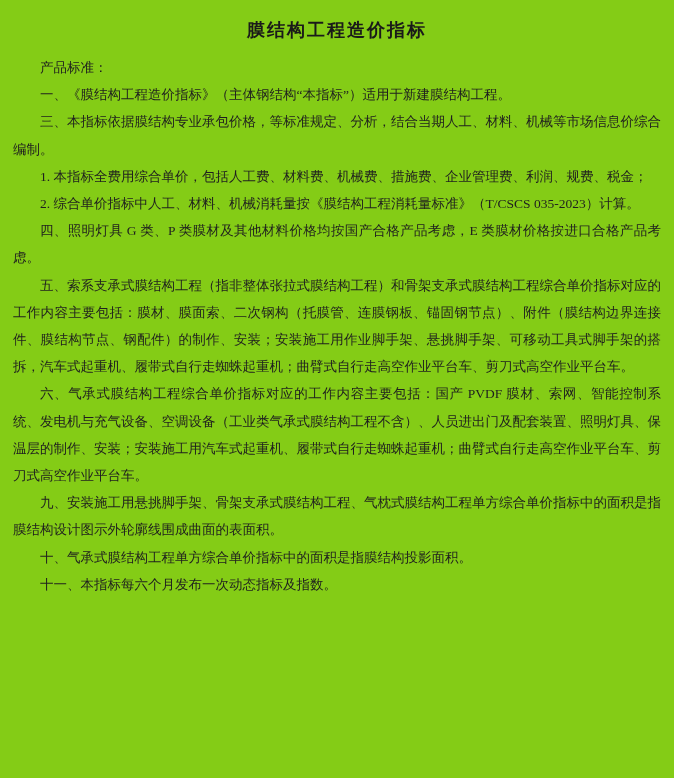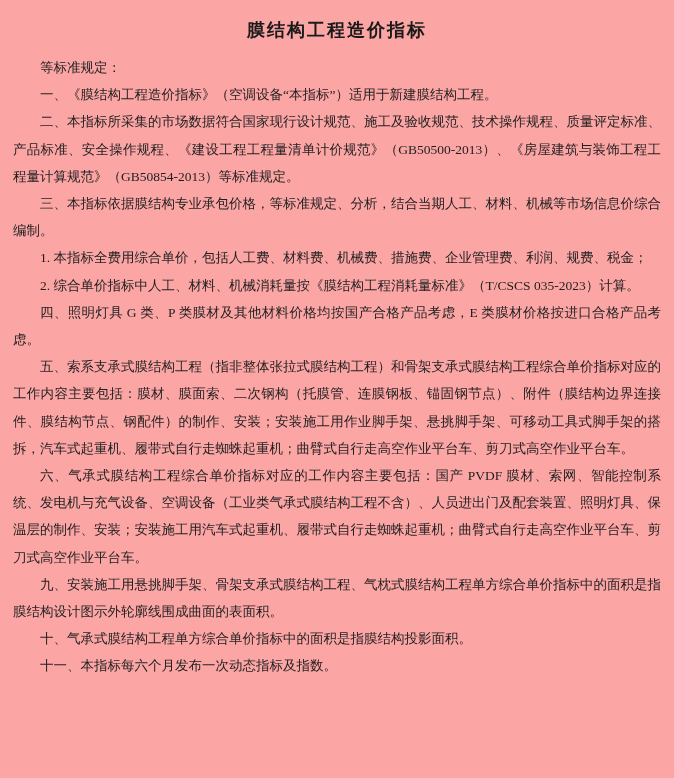--- a/index.html
+++ b/index.html
@@ -4,21 +4,21 @@
 <style>
   html, body {
     margin: 0;
     padding: 0;
     background: #ffffff;
   }
   .page {
     position: relative;
     width: 674px;
     height: 778px;
-    background: #fca5a5;
+    background: #84cc16;
     overflow: hidden;
     font-family: "Liberation Serif", "DejaVu Serif", serif;
     color: #1f1f1f;
   }
   .doc-title {
     margin: 0;
     padding-top: 18px;
     text-align: center;
     font-size: 18px;
     font-weight: bold;
@@ -38,23 +38,22 @@
     text-indent: 2em;
     word-break: break-all;
   }
 </style>
 </head>
 <body>
 
 <div class="page">
   <h1 class="doc-title">膜结构工程造价指标</h1>
   <div class="doc-body">
-    <p>等标准规定：</p>
-    <p>一、《膜结构工程造价指标》（空调设备“本指标”）适用于新建膜结构工程。</p>
-    <p>二、本指标所采集的市场数据符合国家现行设计规范、施工及验收规范、技术操作规程、质量评定标准、产品标准、安全操作规程、《建设工程工程量清单计价规范》（GB50500-2013）、《房屋建筑与装饰工程工程量计算规范》（GB50854-2013）等标准规定。</p>
+    <p>产品标准：</p>
+    <p>一、《膜结构工程造价指标》（主体钢结构“本指标”）适用于新建膜结构工程。</p>
     <p>三、本指标依据膜结构专业承包价格，等标准规定、分析，结合当期人工、材料、机械等市场信息价综合编制。</p>
     <p>1. 本指标全费用综合单价，包括人工费、材料费、机械费、措施费、企业管理费、利润、规费、税金；</p>
     <p>2. 综合单价指标中人工、材料、机械消耗量按《膜结构工程消耗量标准》（T/CSCS 035-2023）计算。</p>
     <p>四、照明灯具 G 类、P 类膜材及其他材料价格均按国产合格产品考虑，E 类膜材价格按进口合格产品考虑。</p>
     <p>五、索系支承式膜结构工程（指非整体张拉式膜结构工程）和骨架支承式膜结构工程综合单价指标对应的工作内容主要包括：膜材、膜面索、二次钢构（托膜管、连膜钢板、锚固钢节点）、附件（膜结构边界连接件、膜结构节点、钢配件）的制作、安装；安装施工用作业脚手架、悬挑脚手架、可移动工具式脚手架的搭拆，汽车式起重机、履带式自行走蜘蛛起重机；曲臂式自行走高空作业平台车、剪刀式高空作业平台车。</p>
     <p>六、气承式膜结构工程综合单价指标对应的工作内容主要包括：国产 PVDF 膜材、索网、智能控制系统、发电机与充气设备、空调设备（工业类气承式膜结构工程不含）、人员进出门及配套装置、照明灯具、保温层的制作、安装；安装施工用汽车式起重机、履带式自行走蜘蛛起重机；曲臂式自行走高空作业平台车、剪刀式高空作业平台车。</p>
     <p>九、安装施工用悬挑脚手架、骨架支承式膜结构工程、气枕式膜结构工程单方综合单价指标中的面积是指膜结构设计图示外轮廓线围成曲面的表面积。</p>
     <p>十、气承式膜结构工程单方综合单价指标中的面积是指膜结构投影面积。</p>
     <p>十一、本指标每六个月发布一次动态指标及指数。</p>
   </div>

